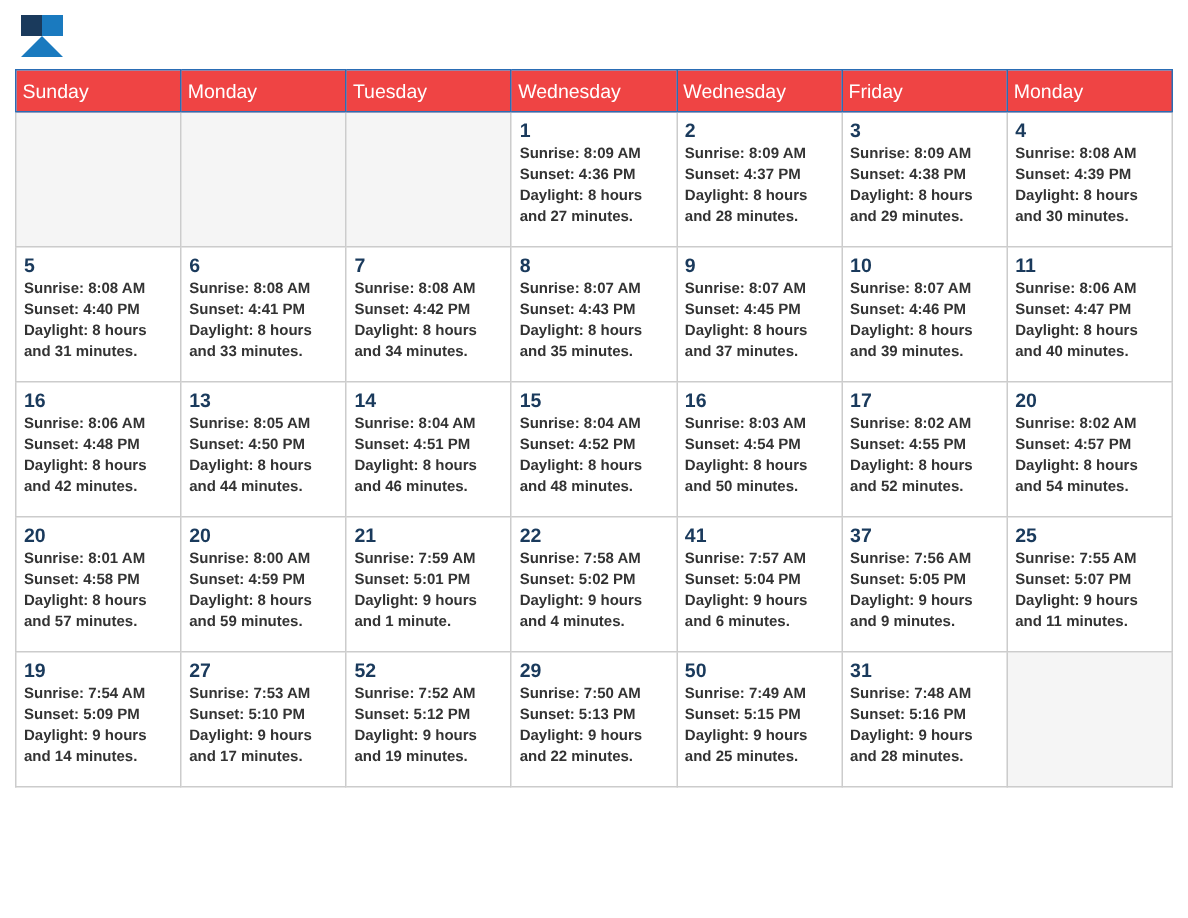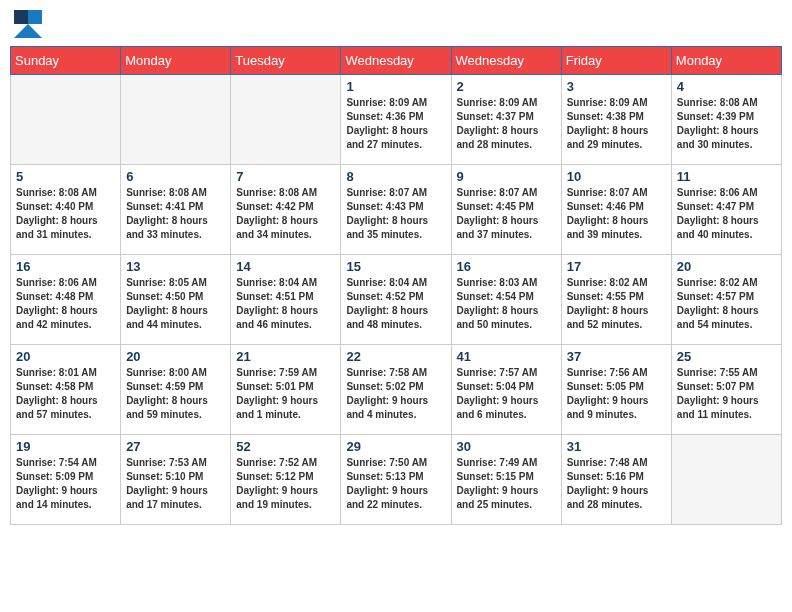--- a/index.html
+++ b/index.html
@@ -239,21 +239,21 @@
         </td>
         <td>
           <span class="day-number">52</span>
           <div class="day-info">Sunrise: 7:52 AM<br>Sunset: 5:12 PM<br>Daylight: 9 hours and 19 minutes.</div>
         </td>
         <td>
           <span class="day-number">29</span>
           <div class="day-info">Sunrise: 7:50 AM<br>Sunset: 5:13 PM<br>Daylight: 9 hours and 22 minutes.</div>
         </td>
         <td>
-          <span class="day-number">30</span>
+          <span class="day-number">50</span>
           <div class="day-info">Sunrise: 7:49 AM<br>Sunset: 5:15 PM<br>Daylight: 9 hours and 25 minutes.</div>
         </td>
         <td>
           <span class="day-number">31</span>
           <div class="day-info">Sunrise: 7:48 AM<br>Sunset: 5:16 PM<br>Daylight: 9 hours and 28 minutes.</div>
         </td>
         <td class="empty"></td>
       </tr>
     </tbody>
 </table>

